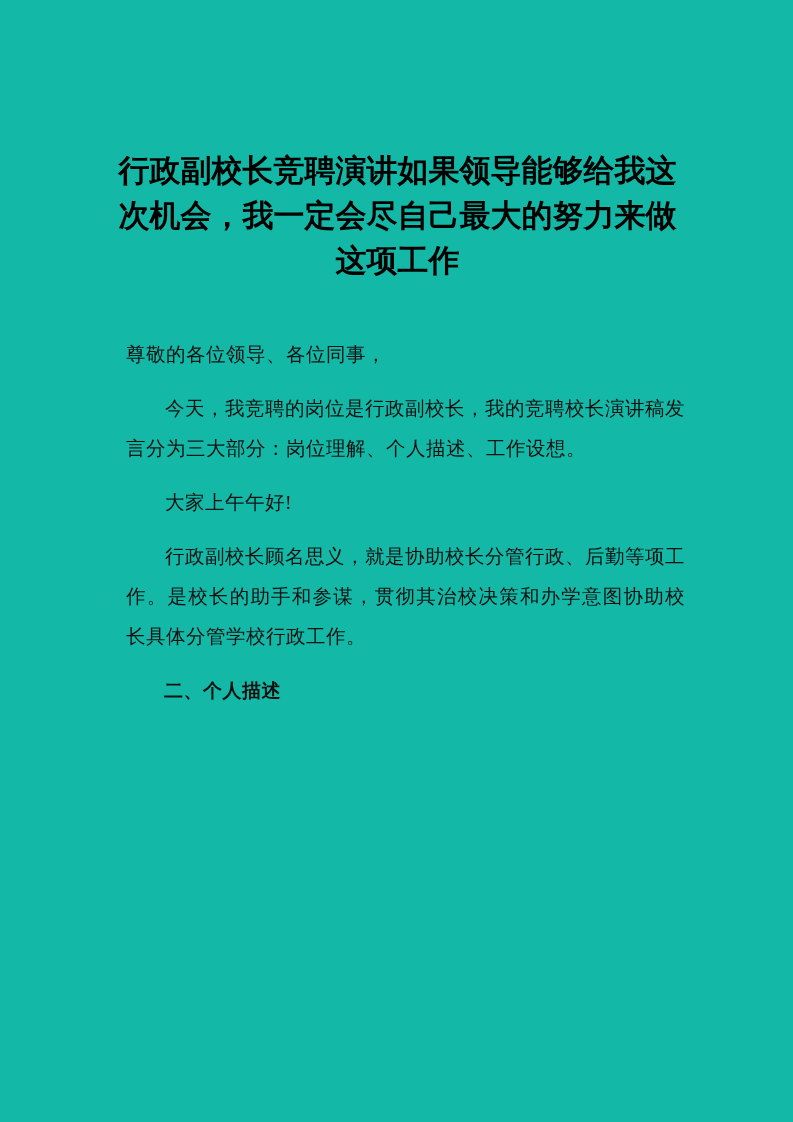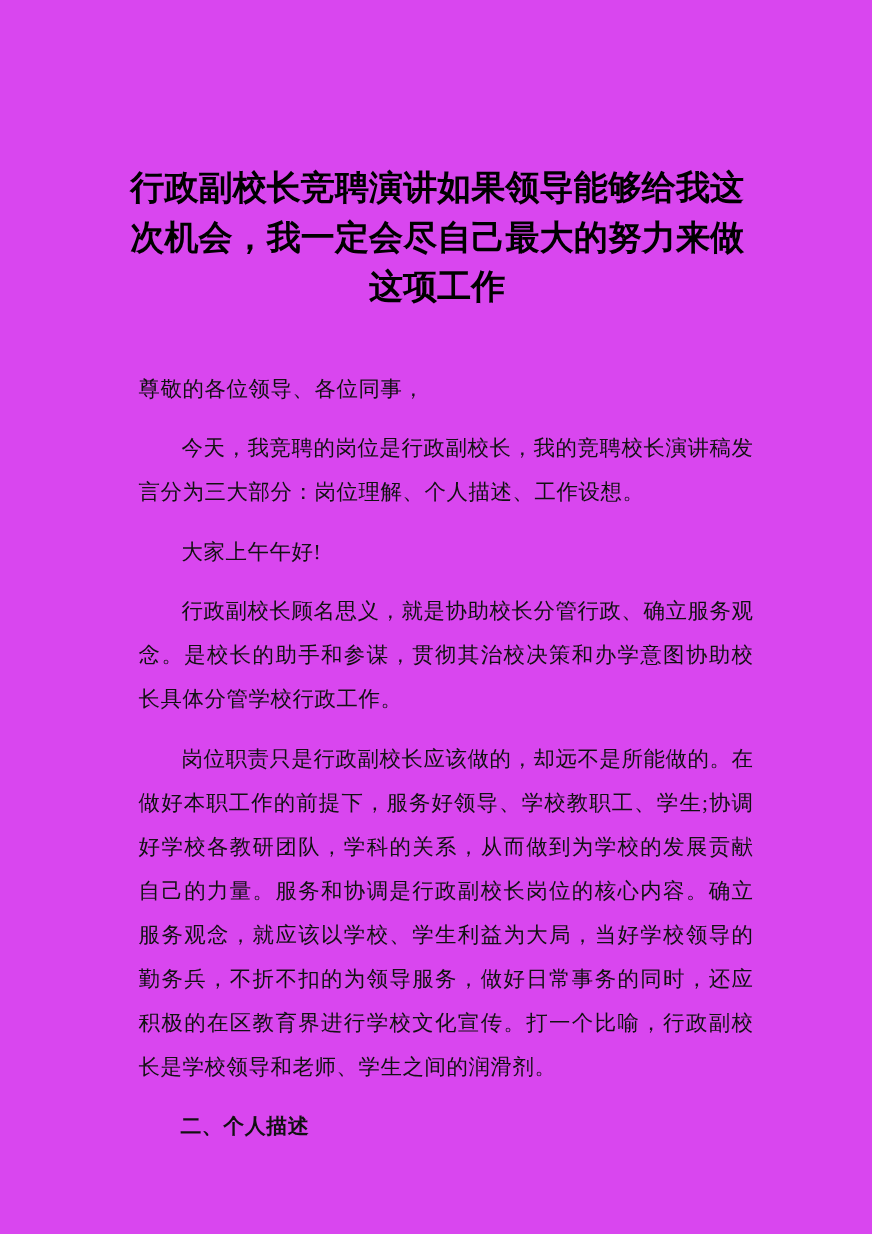--- a/index.html
+++ b/index.html
@@ -12,21 +12,21 @@
     height: 1122px;
     font-family: "Liberation Serif", "DejaVu Serif", serif;
     color: #111111;
     overflow: hidden;
   }
   .page {
     box-sizing: border-box;
     width: 793px;
     height: 1122px;
     padding: 148px 108px 40px 110px;
-    background: #d946ef;
+    background: #14b8a6;
   }
   .doc-title {
     margin: 0 0 52px 0;
     font-size: 31px;
     font-weight: bold;
     line-height: 45px;
     text-align: center;
     color: #000000;
   }
   .para {
@@ -53,18 +53,17 @@
 <div class="page">
   <h1 class="doc-title">行政副校长竞聘演讲如果领导能够给我这次机会，我一定会尽自己最大的努力来做这项工作</h1>
 
   <p class="para">尊敬的各位领导、各位同事，</p>
 
   <p class="para indent">今天，我竞聘的岗位是行政副校长，我的竞聘校长演讲稿发言分为三大部分：岗位理解、个人描述、工作设想。</p>
 
   <p class="para indent">大家上午午好!</p>
 
 
-  <p class="para indent">行政副校长顾名思义，就是协助校长分管行政、确立服务观念。是校长的助手和参谋，贯彻其治校决策和办学意图协助校长具体分管学校行政工作。</p>
+  <p class="para indent">行政副校长顾名思义，就是协助校长分管行政、后勤等项工作。是校长的助手和参谋，贯彻其治校决策和办学意图协助校长具体分管学校行政工作。</p>
 
-  <p class="para indent">岗位职责只是行政副校长应该做的，却远不是所能做的。在做好本职工作的前提下，服务好领导、学校教职工、学生;协调好学校各教研团队，学科的关系，从而做到为学校的发展贡献自己的力量。服务和协调是行政副校长岗位的核心内容。确立服务观念，就应该以学校、学生利益为大局，当好学校领导的勤务兵，不折不扣的为领导服务，做好日常事务的同时，还应积极的在区教育界进行学校文化宣传。打一个比喻，行政副校长是学校领导和老师、学生之间的润滑剂。</p>
 
   <p class="para indent heading">二、个人描述</p>
 </div>
 
 </body></html>

